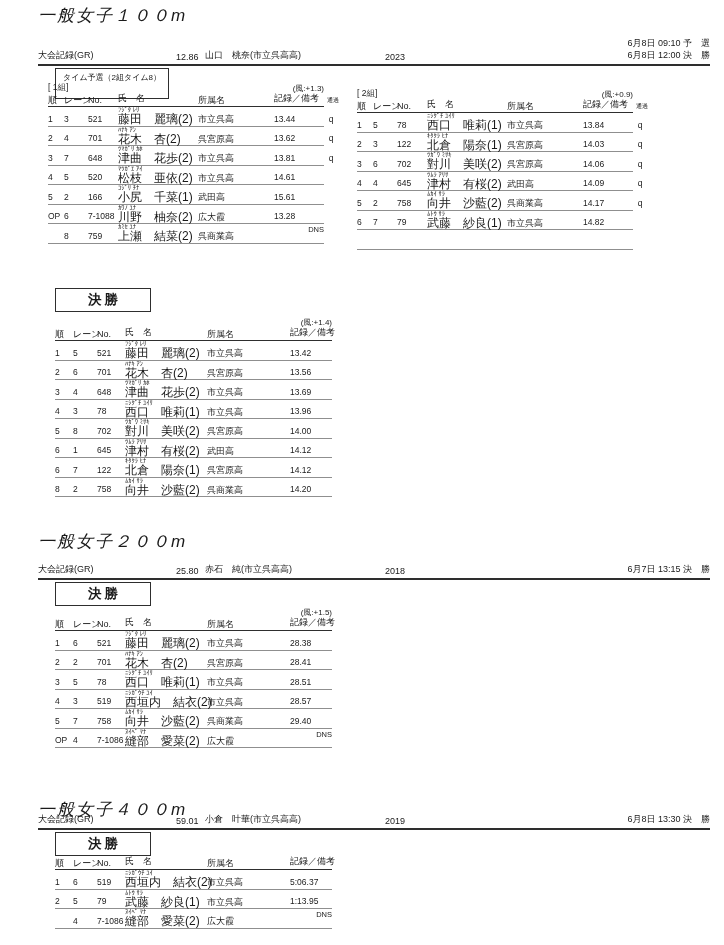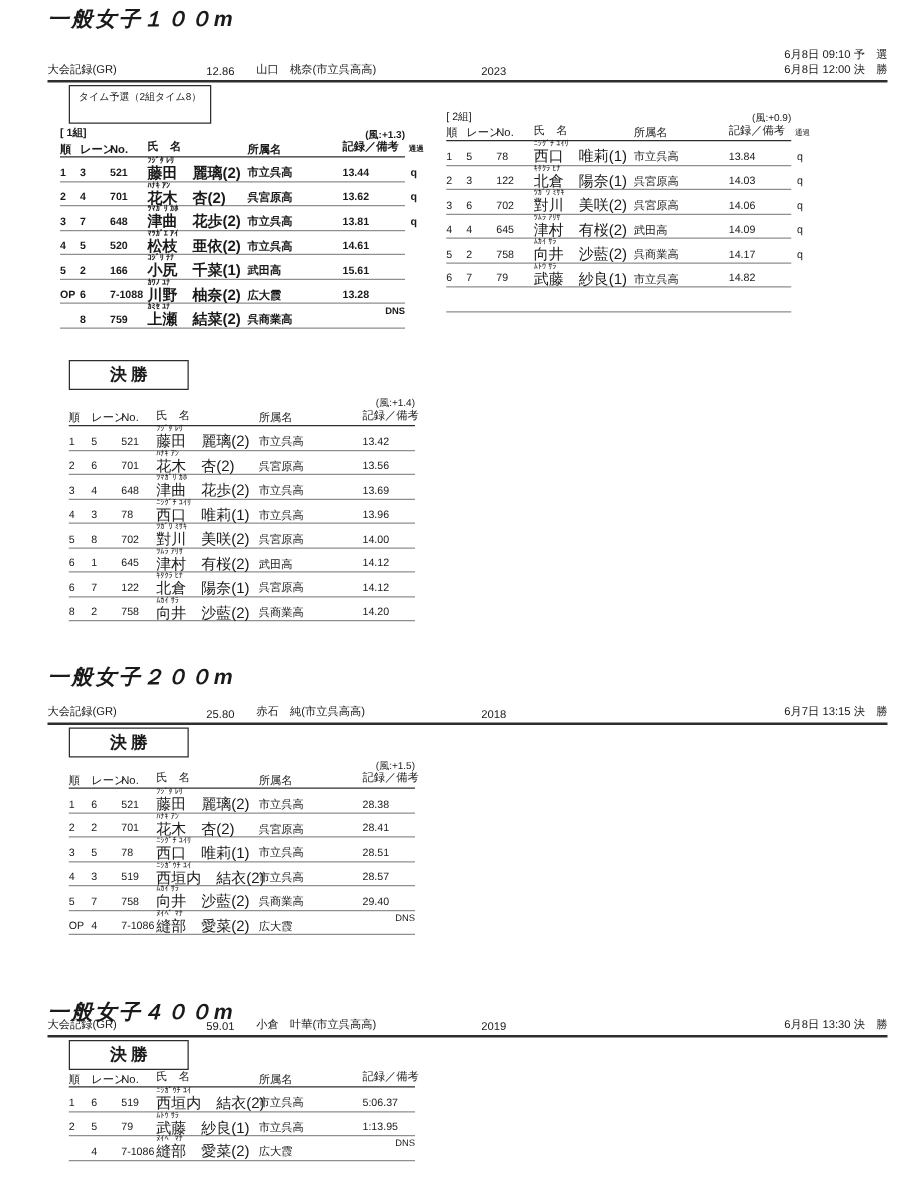--- a/index.html
+++ b/index.html
@@ -5,28 +5,28 @@
   * { margin:0; padding:0; box-sizing:border-box; }
   html,body { background:#ffffff; }
   .page {
     position:relative; width:724px; height:945px; background:#fff;
     font-family:"Liberation Sans","DejaVu Sans",sans-serif; color:#1a1a1a;
     overflow:hidden;
   }
   .evt { position:absolute; left:0; width:724px; }
   .evt-title {
     position:absolute; left:38px; top:4px;
-    font-size:17px; font-weight:bold; font-style:italic; letter-spacing:2px;
+    font-size:17px; font-weight:normal; font-style:italic; letter-spacing:2px;
     white-space:pre;
   }
   
   .rec-line { position:absolute; left:38px; width:672px; height:30px; border-bottom:2px solid #2e2e2e; }
   .rec-line span { position:absolute; bottom:2px; font-size:9px; white-space:pre; }
   .rec-label  { left:0; }
-  .rec-value  { left:127px; }
+  .rec-value  { left:138px; }
   .rec-holder { left:167px; }
   .rec-year   { left:347px; }
   .sched-1 { right:0; bottom:14px !important; text-align:right; }
   .sched-2 { right:0; bottom:2px; text-align:right; }
   
   .note-box {
     position:absolute; border:1px solid #2e2e2e; height:31px;
     font-size:8px; line-height:17px; padding:0 7px; white-space:pre;
   }
   .final-box {
@@ -75,21 +75,21 @@
       <span class="rec-label">大会記録(GR)</span>
       <span class="rec-value">12.86</span>
       <span class="rec-holder">山口　桃奈(市立呉高高)</span>
       <span class="rec-year">2023</span>
       <span class="sched-1">6月8日 09:10 予　選</span>
       <span class="sched-2">6月8日 12:00 決　勝</span>
     </div>
 
     <div class="note-box" style="left:55px;top:68px;">タイム予選（2組タイム8）</div>
 
-    <div class="rtable heat" style="left:48px;top:103px;font-weight:bold;">
+    <div class="rtable heat" style="left:48px;top:84px;">
       <div class="meta">
         <span class="heat-label">[ 1組]</span>
         <span class="wind">(風:+1.3)</span>
       </div>
       <div class="cols">
         <div class="ruledh">
           <span class="c c-rank">順</span>
           <span class="c c-lane">レーン</span>
           <span class="c c-no">No.</span>
           <span class="c c-name">氏　名</span>

